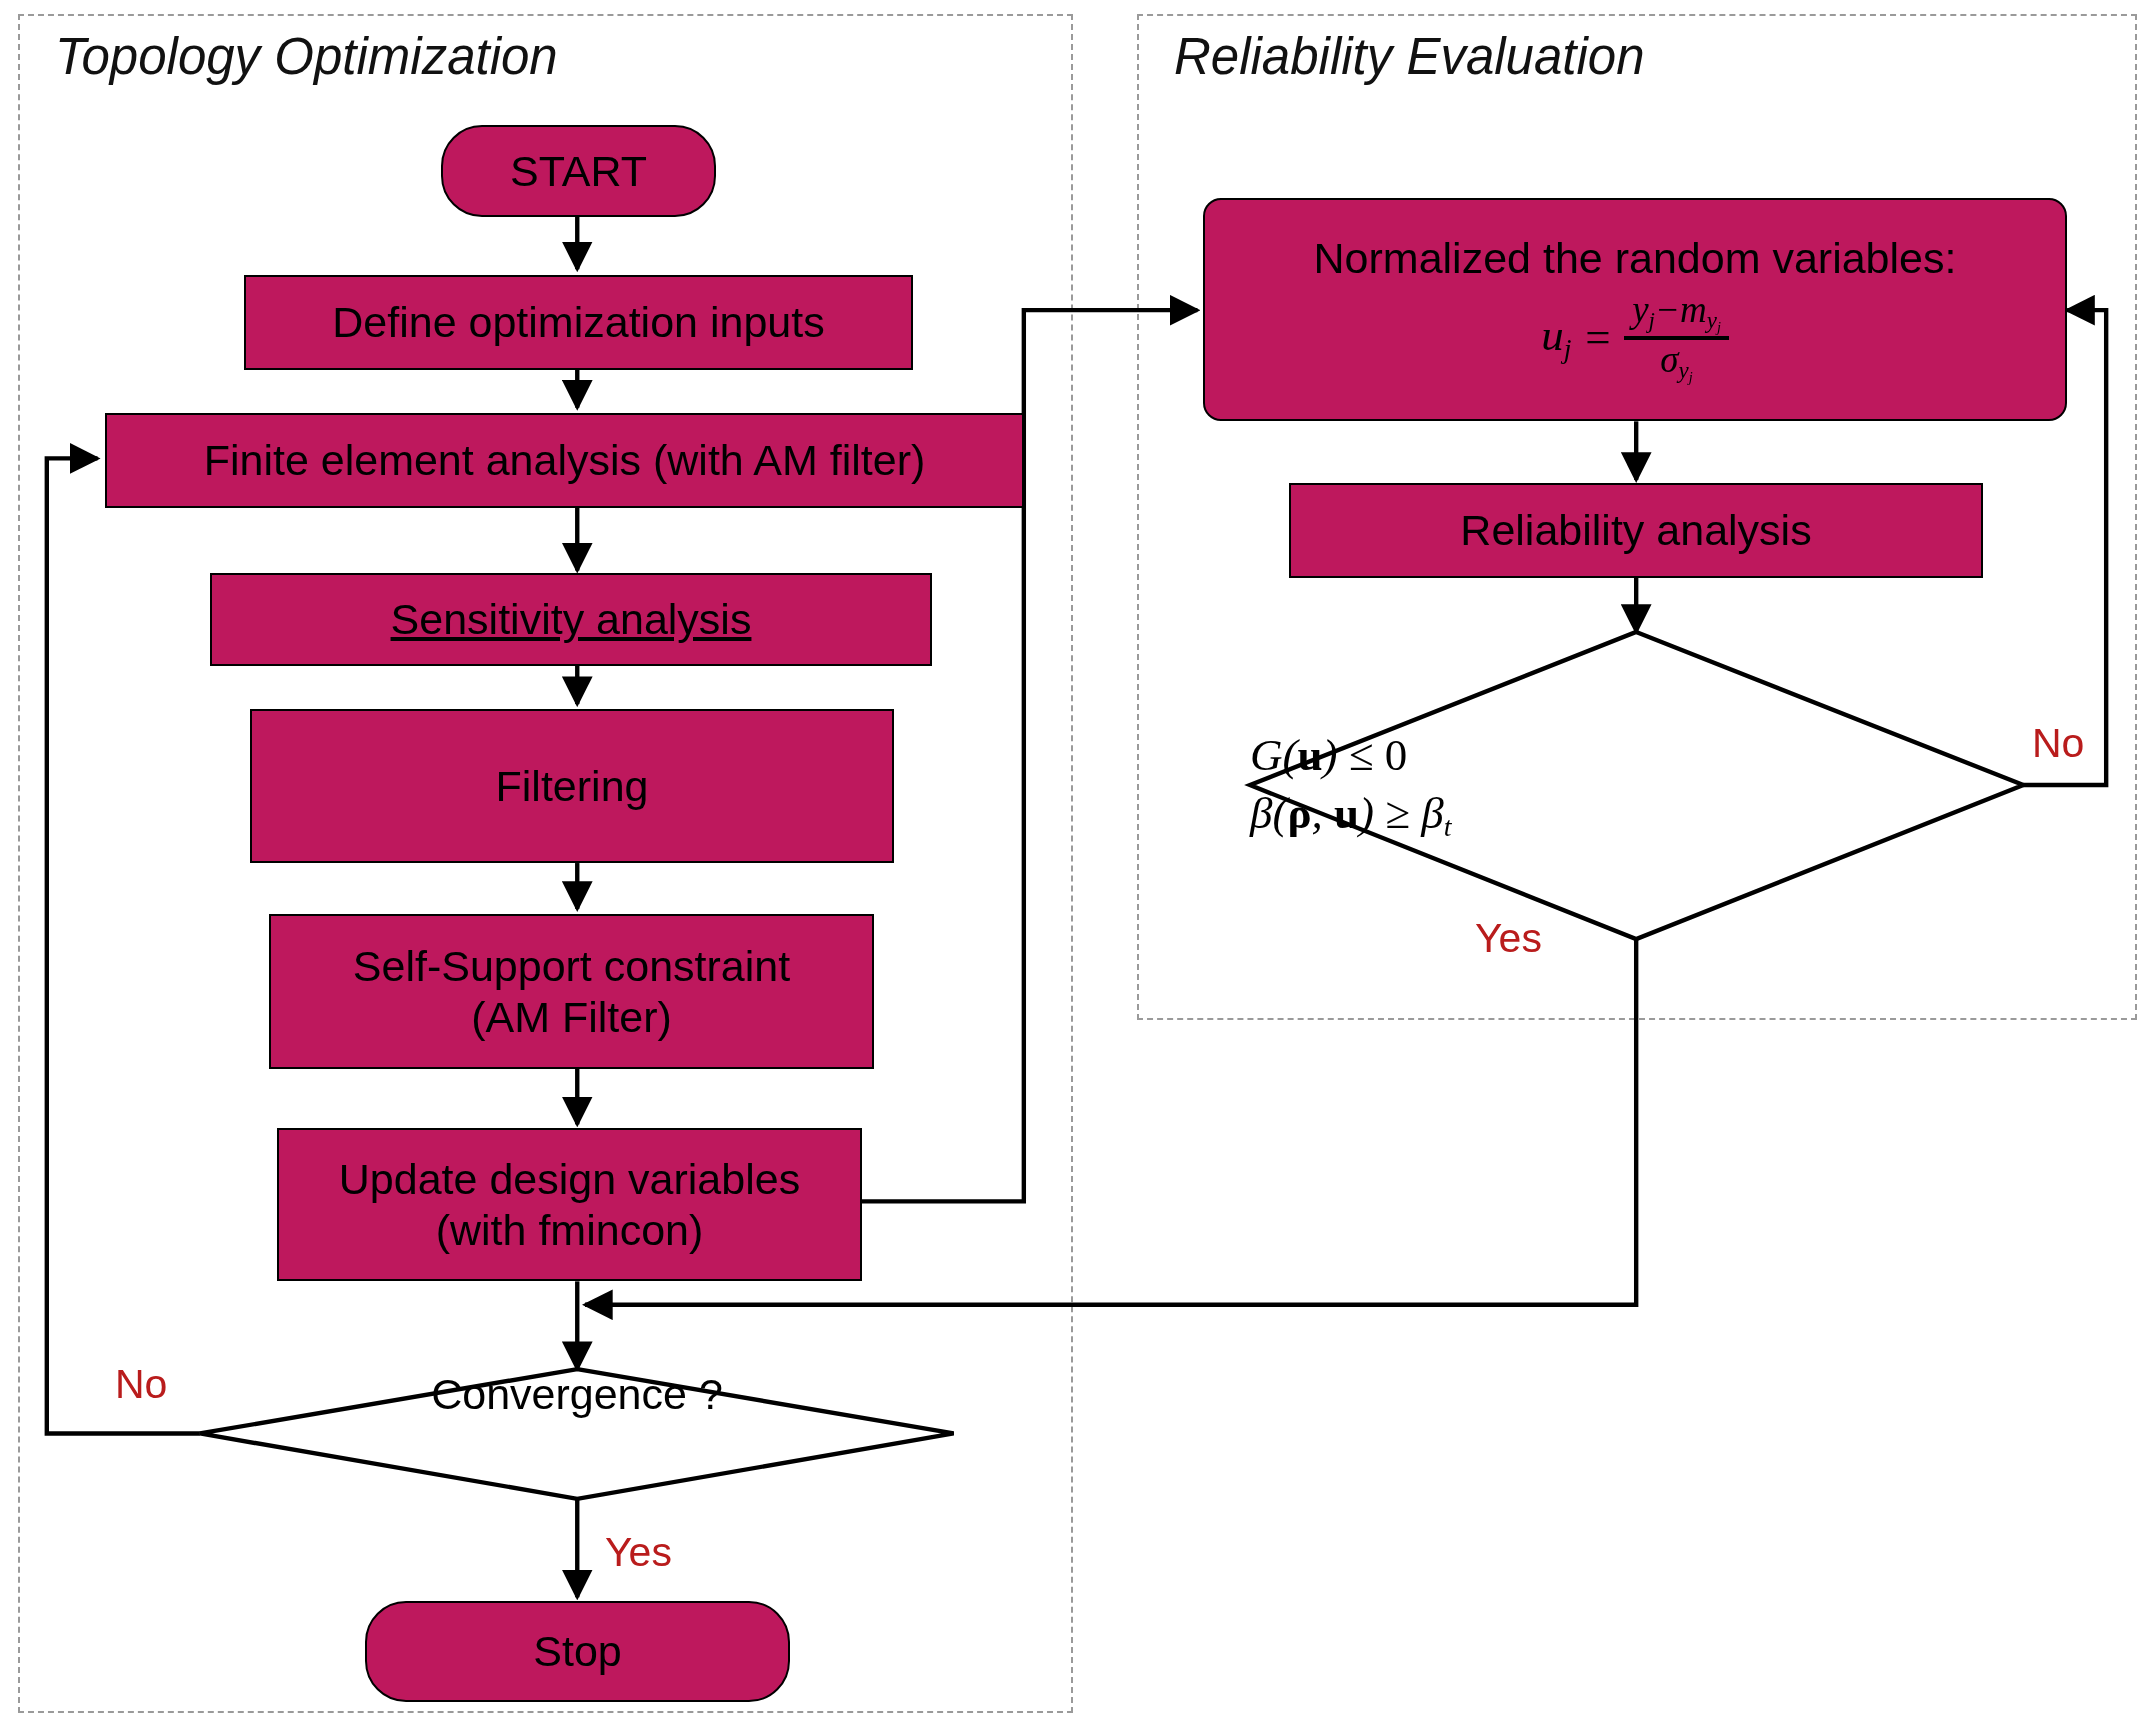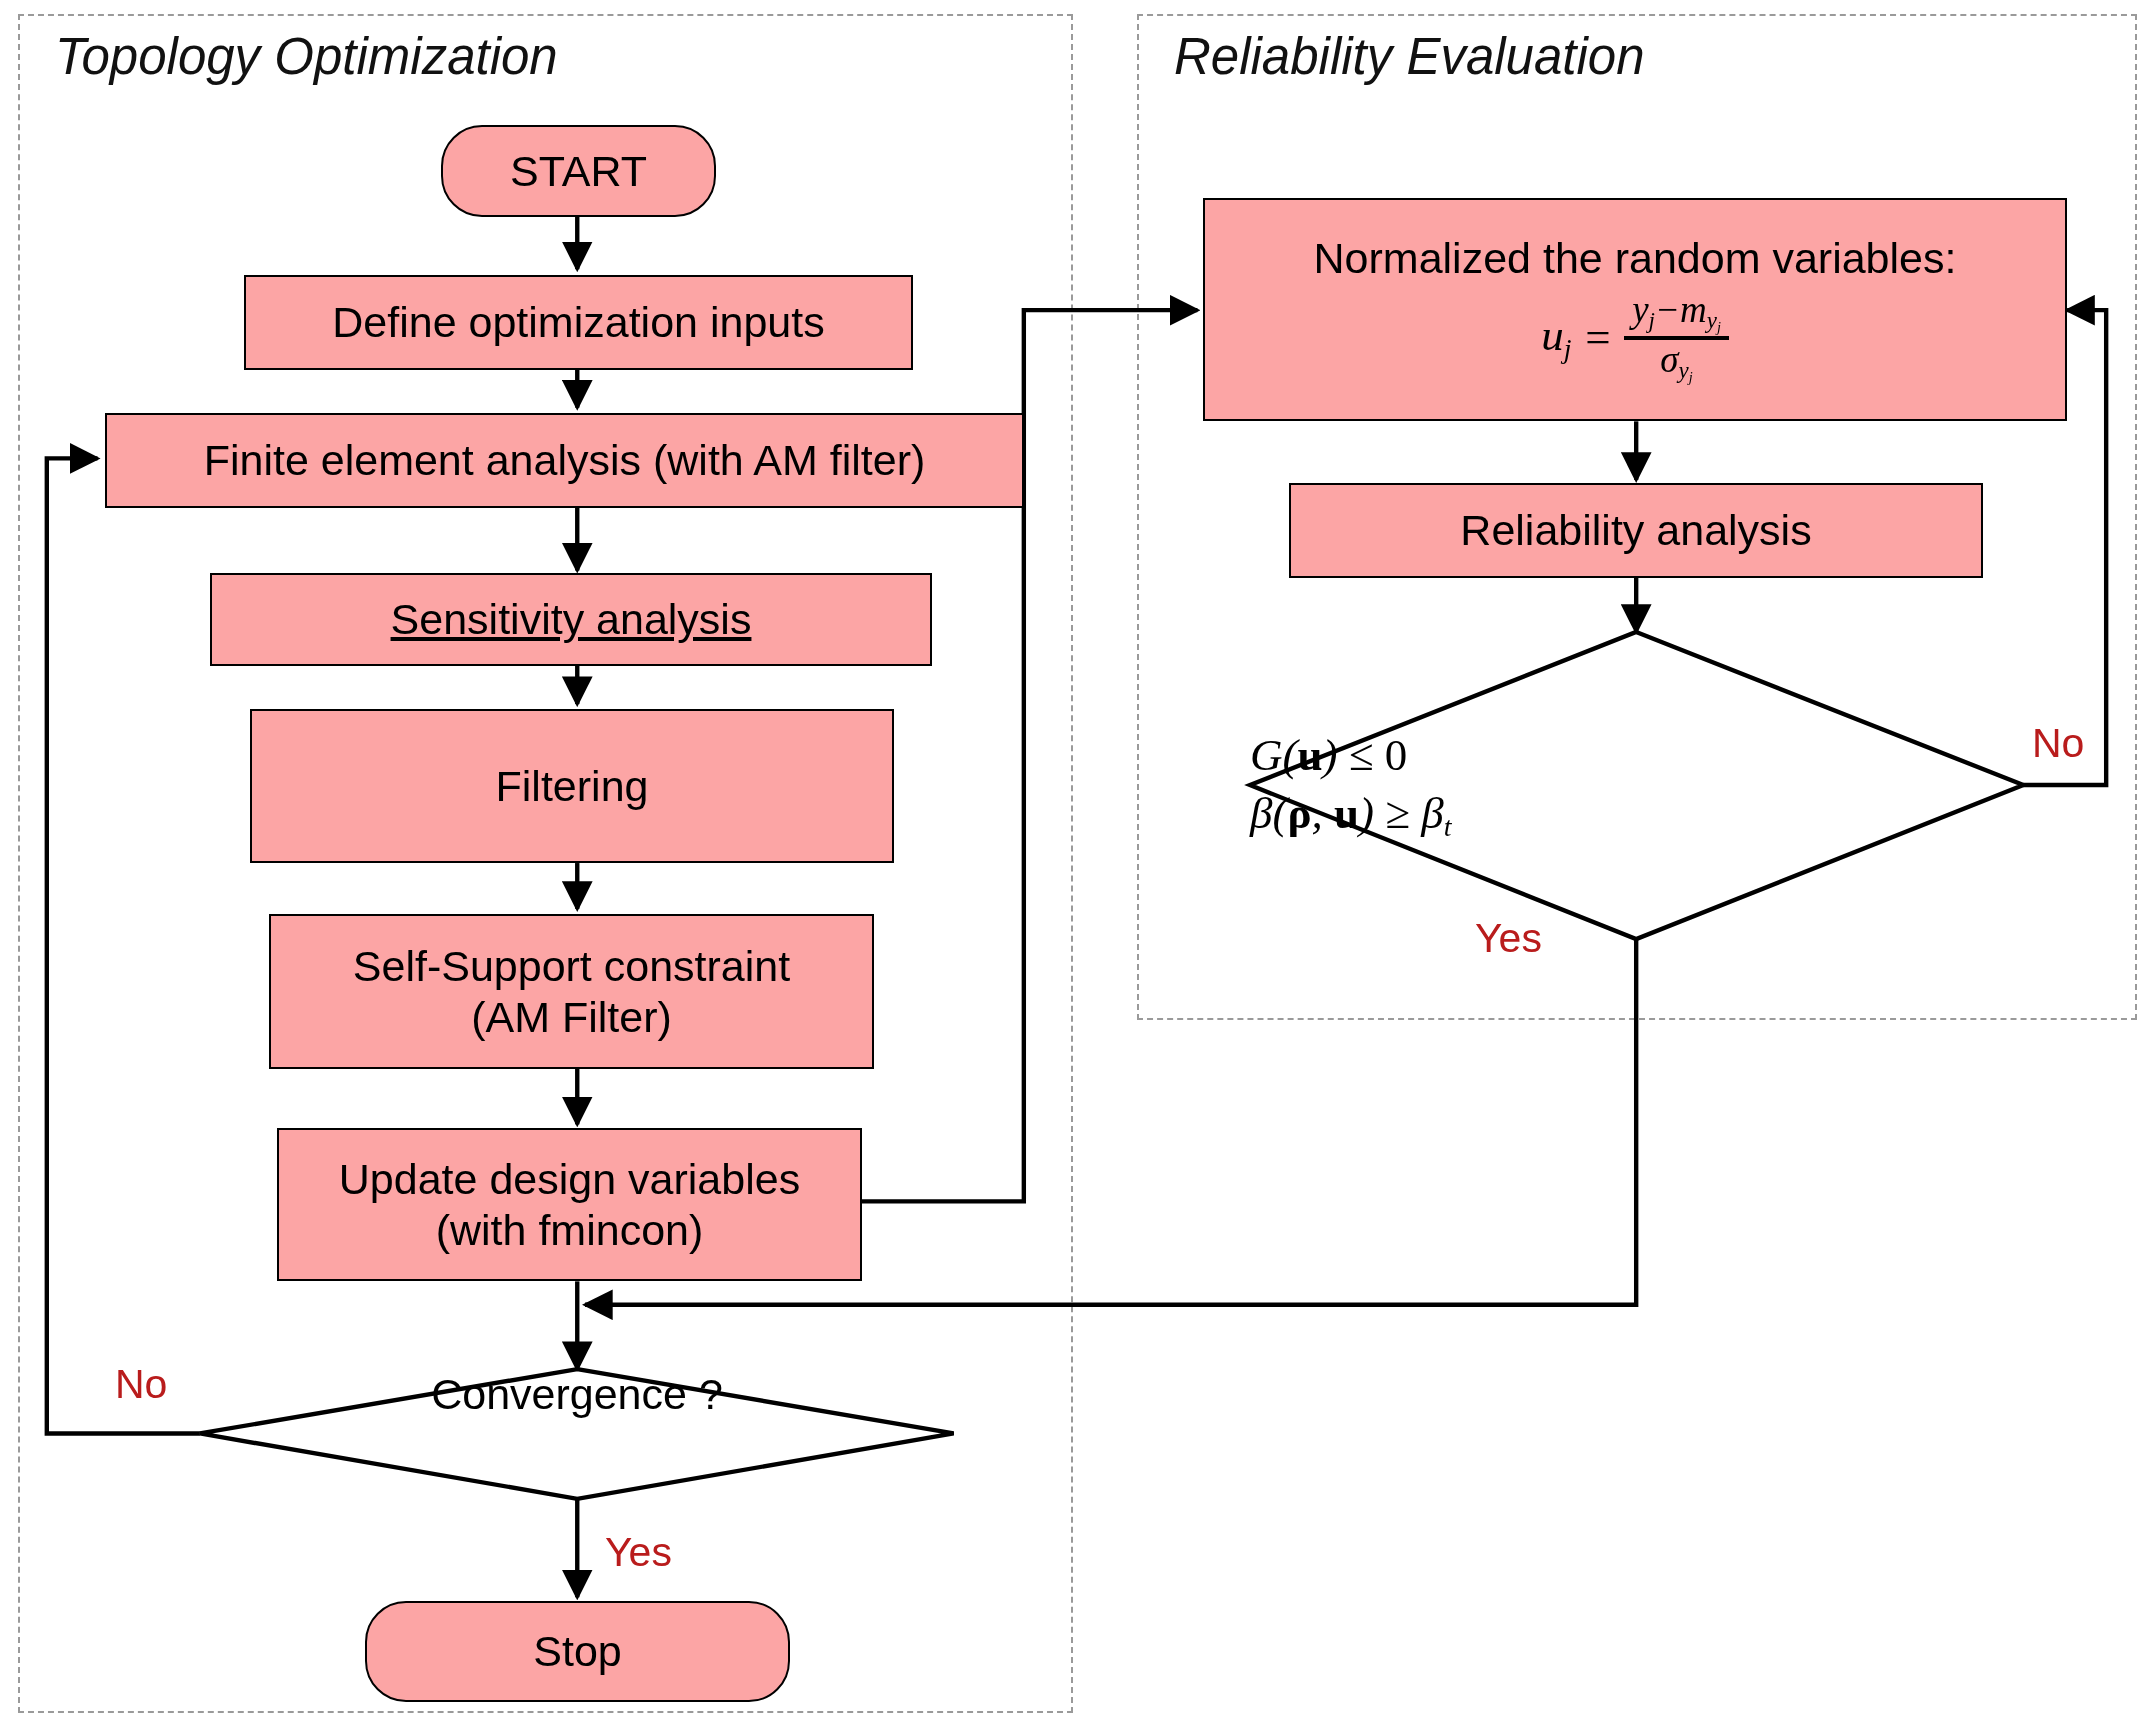--- a/index.html
+++ b/index.html
@@ -36,21 +36,21 @@
     font-size: 51px;
     color: #111;
     white-space: nowrap;
     font-family: "Liberation Sans", sans-serif;
   }
   
   .node {
     position: absolute;
     box-sizing: border-box;
     border: 2.9px solid #000;
-    background: #fca5a5;
+    background: #be185d;
     display: flex;
     align-items: center;
     justify-content: center;
     text-align: center;
     color: #000;
     font-size: 43px;
     line-height: 1.18;
     font-family: "Liberation Sans", sans-serif;
   }
   .node.rounded {
@@ -221,21 +221,21 @@
     <div class="diamond-label">Convergence ?</div>
   </div>
 
   <div class="node rounded" style="left:365px; top:1601px; width:425px; height:101px;">
     <span class="lines">Stop</span>
   </div>
 
   <div class="edge-label" style="left:115px; top:1361px;">No</div>
   <div class="edge-label" style="left:605px; top:1529px;">Yes</div>
 
-  <div class="node" style="left:1203px; top:198px; width:864px; height:223px; flex-direction:column; gap:5.9px;">
+  <div class="node" style="left:1203px; top:198px; width:864px; height:223px; flex-direction:column; gap:5.9px;border-radius:18px;">
     <div style="font-size:43px;">Normalized the random variables:</div>
     <div class="mathline mathrow">
       <span>u<sub class="sb">j</sub></span>
       <span class="nonit">=</span>
       <span class="frac">
         <span class="num">y<sub class="sb">j</sub>−<i>m</i><sub class="sb">y<sub class="sb">j</sub></sub></span>
         <span class="bar"></span>
         <span class="den">σ<sub class="sb">y<sub class="sb">j</sub></sub></span>
       </span>
     </div>

